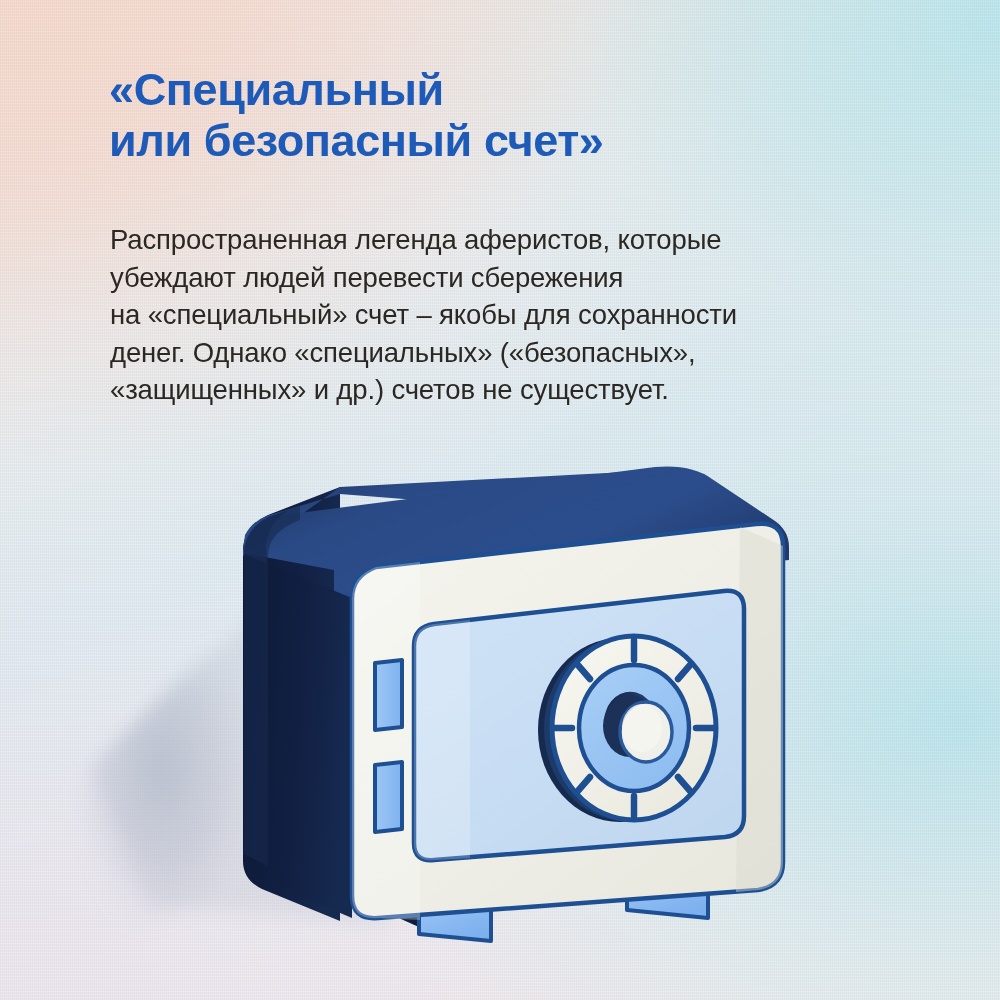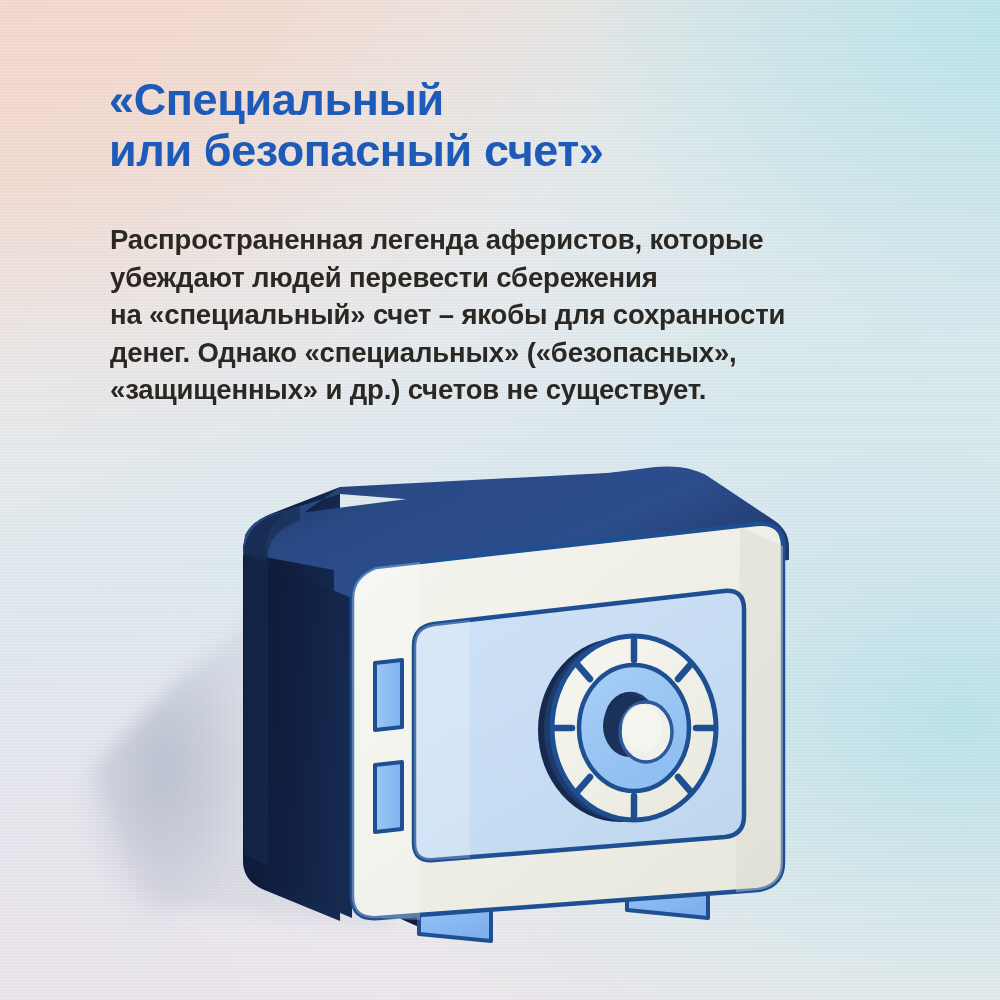--- a/index.html
+++ b/index.html
@@ -34,31 +34,31 @@
     background-image:
       repeating-linear-gradient(0deg, rgba(0,0,0,.5) 0 1px, rgba(255,255,255,0) 1px 2px),
       repeating-linear-gradient(90deg, rgba(0,0,0,.5) 0 1px, rgba(255,255,255,0) 1px 2px);
     background-size:3px 3px, 2px 2px;
   }
 
   
   .content{ position:absolute; left:0; top:0; width:1000px; }
 
   .headline{
-    position:absolute; left:109px; top:74px; width:790px;
+    position:absolute; left:109px; top:64px; width:790px;
     color:#1e5ab8;
     font-size:45px; font-weight:bold;
     line-height:51px; letter-spacing:-0.4px;
     white-space:pre-line;
   }
 
   .bodytext{
     position:absolute; left:110px; top:221px; width:780px;
     color:#2b2722;
-    font-size:27.5px; font-weight:bold;
+    font-size:27.5px; font-weight:normal;
     line-height:37.5px; letter-spacing:-0.15px;
     white-space:pre-line;
   }
 
   
   .illustration{
     position:absolute; left:0; top:0;
     width:1000px; height:1000px;
     pointer-events:none;
   }

